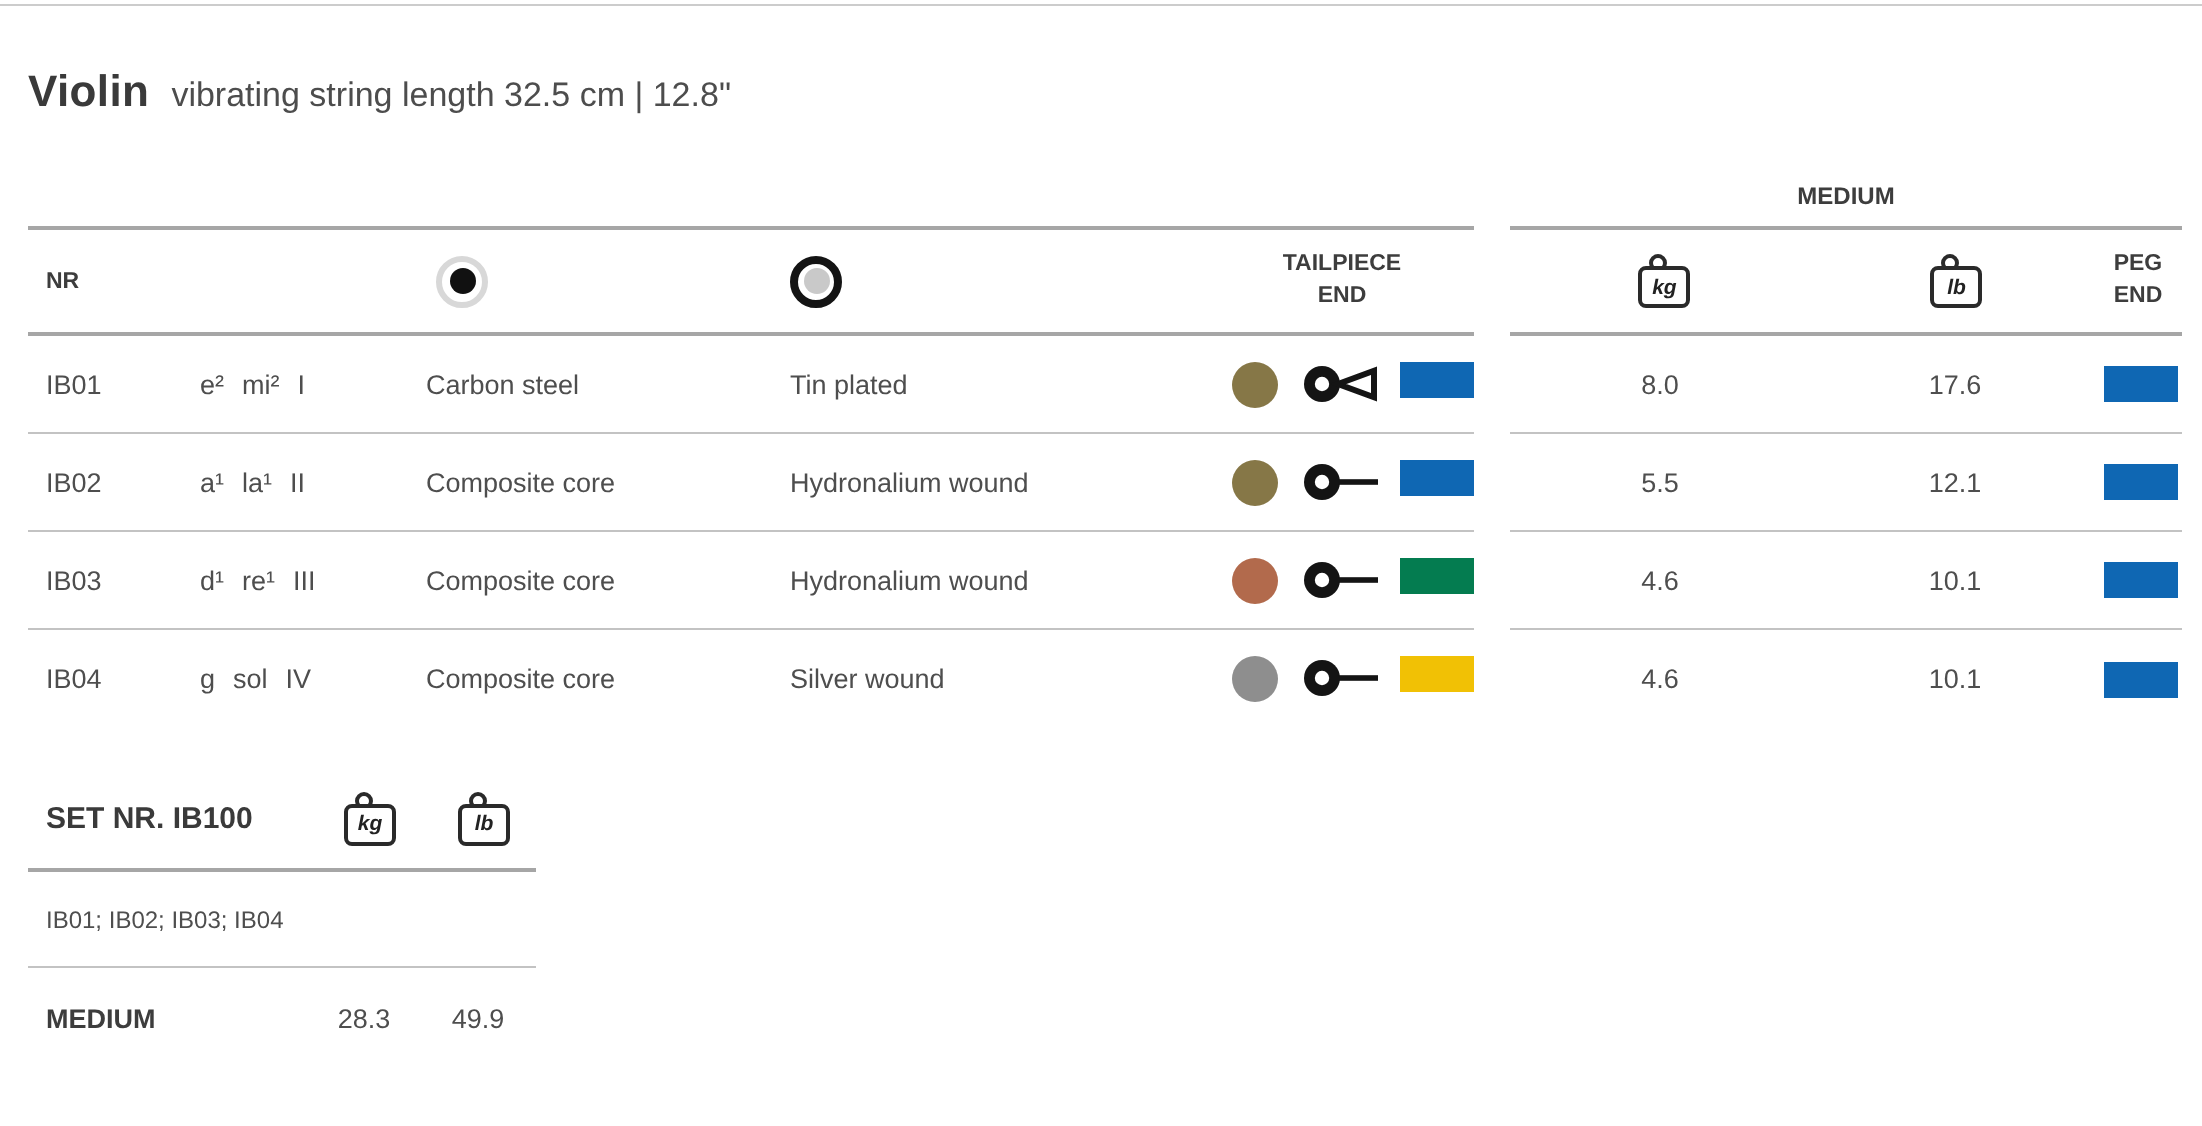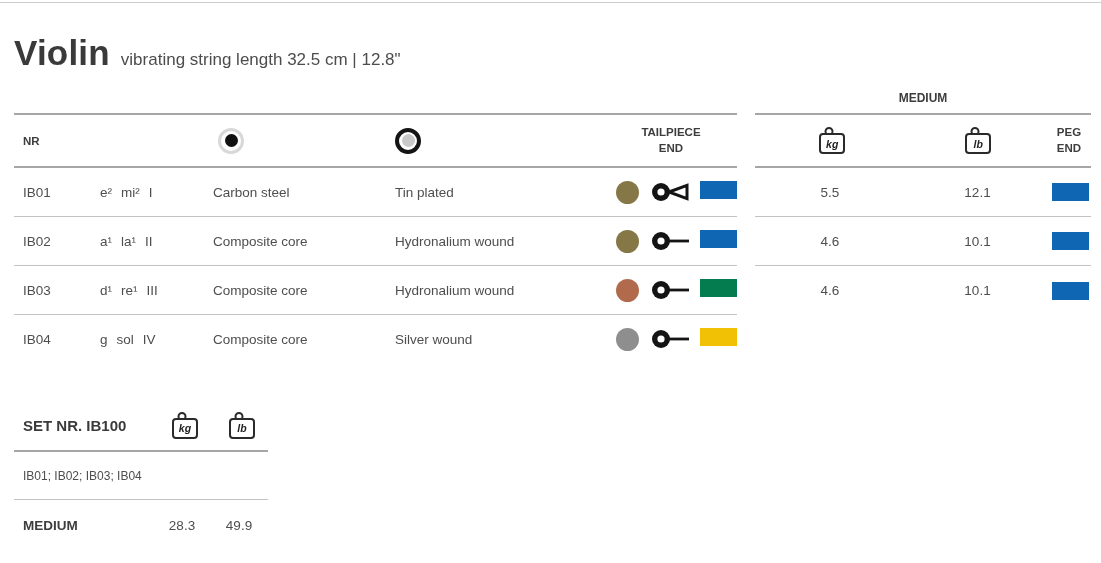--- a/index.html
+++ b/index.html
@@ -4,21 +4,21 @@
 <style>
   html,body{margin:0;padding:0;background:#ffffff;}
   .page{
     position:relative;width:1101px;height:563px;background:#ffffff;overflow:hidden;
     font-family:"Liberation Sans",sans-serif;color:#4e4e4e;
   }
   .topline{position:absolute;top:2px;left:0;width:1101px;height:1px;background:#cccccc;}
 
   
   .title-row{position:absolute;left:14px;top:33px;display:flex;align-items:baseline;gap:11px;}
-  .title{font-size:35px;font-weight:bold;color:#3a3a3a;letter-spacing:.2px;}
+  .title{font-size:22px;font-weight:bold;color:#3a3a3a;letter-spacing:.2px;}
   .subtitle{font-size:17px;color:#4d4d4d;}
 
   
   .thead{display:flex;align-items:center;height:55px;border-top:2px solid #a6a6a6;border-bottom:2px solid #a6a6a6;box-sizing:border-box;}
   .trow{display:flex;align-items:center;height:49px;border-bottom:1px solid #c3c3c3;box-sizing:border-box;font-size:13.5px;}
   .trow.last{border-bottom:none;}
   .th{font-size:11.5px;font-weight:bold;color:#3d3d3d;}
 
   
   .main-table{position:absolute;left:14px;top:113px;width:723px;}
@@ -48,21 +48,21 @@
   .c-lb{width:145px;display:flex;justify-content:center;}
   .c-peg{flex:1;display:flex;justify-content:center;}
   .peg-head{width:44px;text-align:center;line-height:1.35;}
 
   
   .weight{position:relative;width:20px;height:27px;display:inline-block;font-style:italic;}
   .weight .handle{position:absolute;top:0;left:50%;transform:translateX(-50%);width:9px;height:9px;border:2px solid #2a2a2a;border-radius:50%;box-sizing:border-box;background:#fff;}
   .weight .wbox{position:absolute;left:0;bottom:0;width:26px;height:21px;border:2px solid #2a2a2a;border-radius:4px;box-sizing:border-box;display:flex;align-items:center;justify-content:center;font-size:10.5px;font-weight:bold;color:#222;background:#fff;}
 
   
-  .set-table{position:absolute;left:14px;top:400px;width:254px;}
+  .set-table{position:absolute;left:14px;top:384px;width:254px;}
   .set-head{display:flex;align-items:center;height:52px;border-bottom:2px solid #a6a6a6;box-sizing:border-box;}
   .set-title{width:140px;padding-left:9px;box-sizing:border-box;font-size:15px;font-weight:bold;color:#3a3a3a;}
   .set-ckg{width:56px;display:flex;justify-content:center;}
   .set-clb{flex:1;display:flex;justify-content:center;}
   .set-row1{display:flex;align-items:center;height:48px;border-bottom:1px solid #c3c3c3;box-sizing:border-box;font-size:12px;padding-left:9px;}
   .set-row2{display:flex;align-items:center;height:50px;font-size:13.5px;}
   .set-rlabel{width:140px;padding-left:9px;box-sizing:border-box;font-weight:bold;color:#3d3d3d;}
 </style>
 </head>
 <body>
@@ -202,20 +202,27 @@
           <span class="handle"></span>
           <span class="wbox">lb</span>
         </span>
       </div>
       <div class="c-peg">
         <span class="peg-head th">PEG END</span>
       </div>
     </div>
 
     <div class="trow">
+      <div class="c-kg">8.0</div>
+      <div class="c-lb">17.6</div>
+      <div class="c-peg">
+          <span class="swatch" style="background-color: rgb(15, 103, 179);"></span>
+        </div>
+    </div>
+    <div class="trow">
       <div class="c-kg">5.5</div>
       <div class="c-lb">12.1</div>
       <div class="c-peg">
           <span class="swatch" style="background-color: rgb(15, 103, 179);"></span>
         </div>
     </div>
     <div class="trow">
       <div class="c-kg">4.6</div>
       <div class="c-lb">10.1</div>
       <div class="c-peg">

